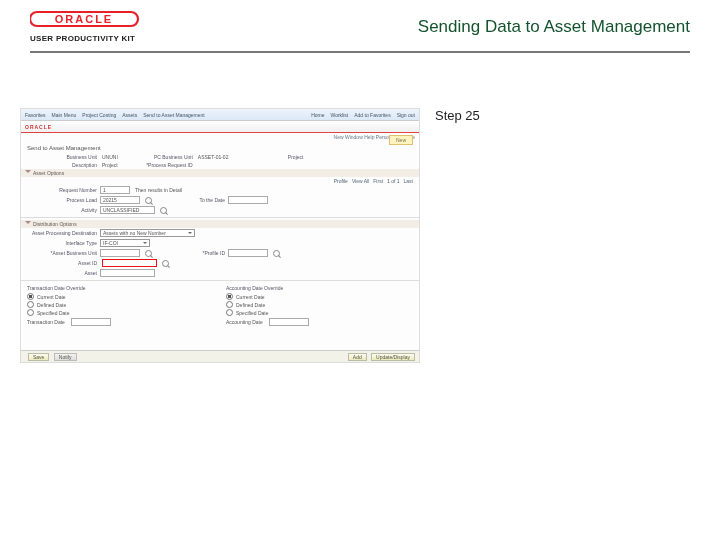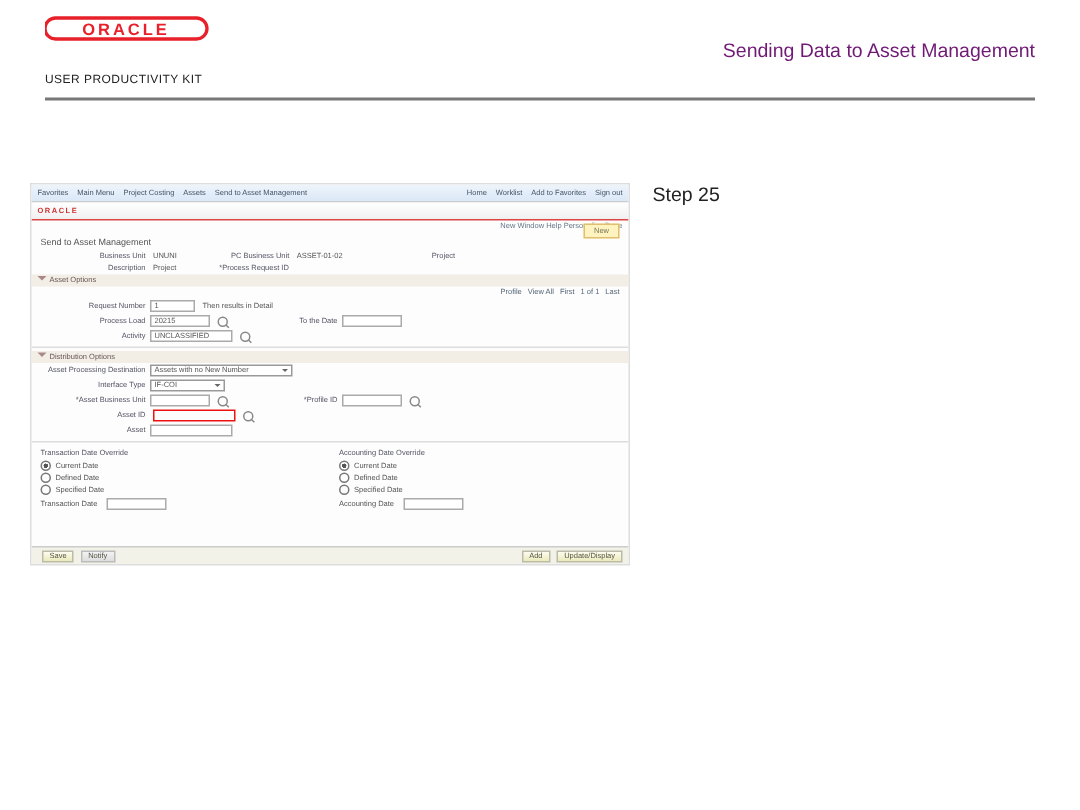--- a/index.html
+++ b/index.html
@@ -1,21 +1,21 @@
 <!DOCTYPE html>
 <html><head>
 <meta charset="utf-8">
 <style>
 *{box-sizing:border-box;margin:0;padding:0;font-family:Arial,Helvetica,sans-serif}
 body{width:720px;height:540px;background:#fff;position:relative;font-size:10px;color:#333}
 .header{display:flex;align-items:center;justify-content:space-between;padding:10px 30px 4px 30px}
 .oracle-logo{display:flex;flex-direction:column}
 .logo-img{width:110px;height:18px}
-.upk{font-size:8px;letter-spacing:0.3px;color:#222;margin-top:20px;font-weight:normal}
-.title{font-size:13px;color:#701a75}
+.upk{font-size:8px;letter-spacing:0.3px;color:#222;margin-top:6px;font-weight:bold}
+.title{font-size:17px;color:#14532d}
 .hr{height:2px;background:#777;margin:4px 30px 0 30px}
 .content{display:flex;margin-top:55px}
 .shot{width:400px;height:255px;margin-left:20px;border:1px solid #ddd;background:#fdfdfd;position:relative;overflow:hidden;font-size:5px;color:#555}
 .topbar{height:12px;background:linear-gradient(#eef4fb,#dbe8f7);border-bottom:1px solid #ccc;display:flex;align-items:center;padding:0 4px;gap:6px;color:#456}
 .topbar span{white-space:nowrap}
 .brand{height:12px;background:linear-gradient(#fff,#f0f0f0);border-bottom:1px solid #d44;display:flex;align-items:center;padding:0 4px;color:#c33;font-weight:bold;letter-spacing:1px}
 .subhdr{height:10px;text-align:right;padding:1px 4px;color:#678}
 .section-title{font-size:6px;color:#555;padding:2px 6px}
 .row{display:flex;align-items:center;padding:1px 6px;gap:3px}
 .lbl{width:70px;text-align:right;color:#556}

